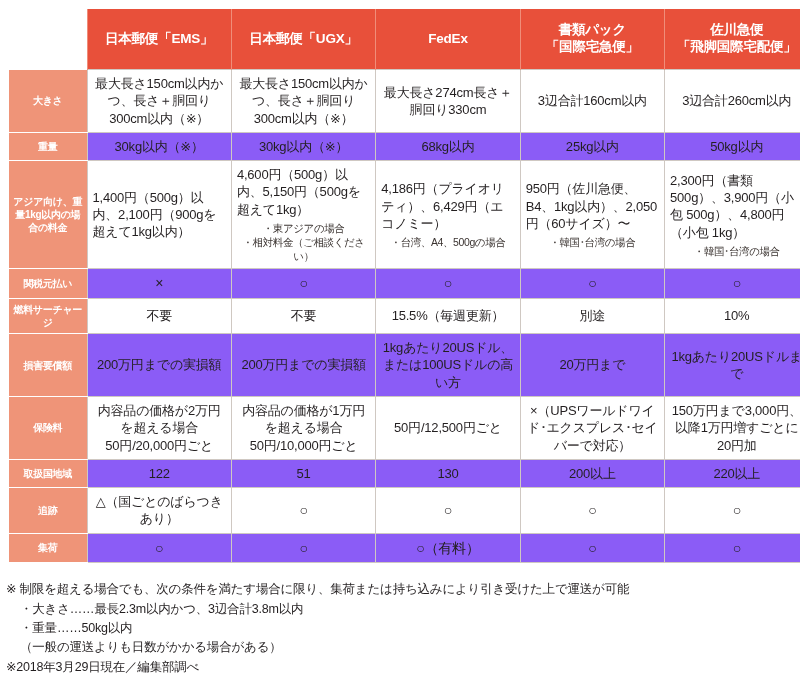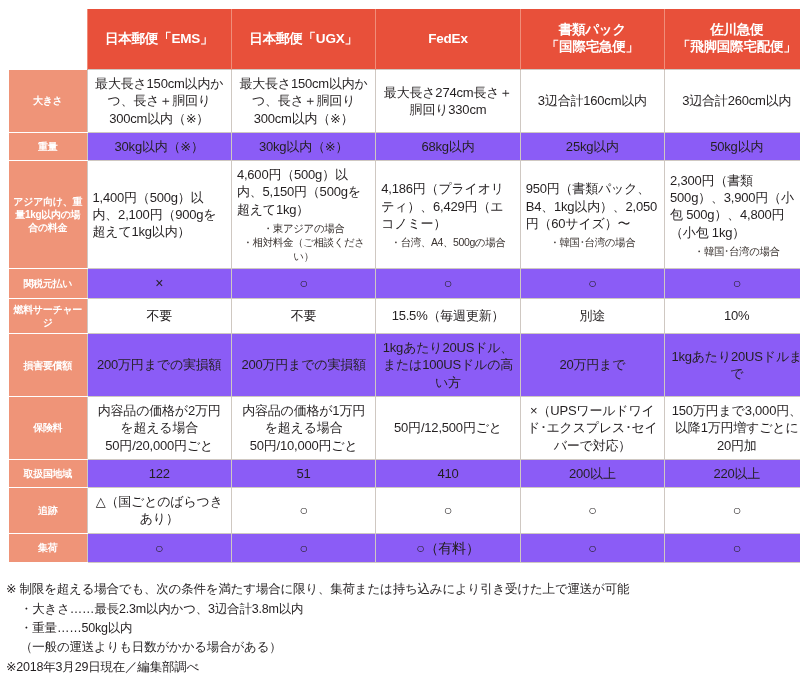--- a/index.html
+++ b/index.html
@@ -162,21 +162,21 @@
           <td class="cell"><span>30kg以内（※）</span></td>
           <td class="cell"><span>68kg以内</span></td>
           <td class="cell"><span>25kg以内</span></td>
           <td class="cell"><span>50kg以内</span></td>
         </tr>
         <tr class="band-white">
           <th class="rowhead">アジア向け、重量1kg以内の場合の料金</th>
           <td class="cell left"><span>1,400円（500g）以内、2,100円（900gを超えて1kg以内）</span></td>
           <td class="cell left"><span>4,600円（500g）以内、5,150円（500gを超えて1kg）</span><span class="sub">・東アジアの場合<br>・相対料金（ご相談ください）</span></td>
           <td class="cell left"><span>4,186円（プライオリティ）、6,429円（エコノミー）</span><span class="sub">・台湾、A4、500gの場合</span></td>
-          <td class="cell left"><span>950円（書類パック、B4、1kg以内）、2,050円（60サイズ）〜</span><span class="sub">・韓国･台湾の場合</span></td>
+          <td class="cell left"><span>950円（佐川急便、B4、1kg以内）、2,050円（60サイズ）〜</span><span class="sub">・韓国･台湾の場合</span></td>
           <td class="cell left"><span>2,300円（書類 500g）、3,900円（小包 500g）、4,800円（小包 1kg）</span><span class="sub">・韓国･台湾の場合</span></td>
         </tr>
         <tr class="band-tint">
           <th class="rowhead">関税元払い</th>
           <td class="cell"><span class="mark">×</span></td>
           <td class="cell"><span class="mark">○</span></td>
           <td class="cell"><span class="mark">○</span></td>
           <td class="cell"><span class="mark">○</span></td>
           <td class="cell"><span class="mark">○</span></td>
         </tr>
@@ -201,21 +201,21 @@
           <td class="cell"><span>内容品の価格が2万円を超える場合<br>50円/20,000円ごと</span></td>
           <td class="cell"><span>内容品の価格が1万円を超える場合<br>50円/10,000円ごと</span></td>
           <td class="cell"><span>50円/12,500円ごと</span></td>
           <td class="cell"><span>×（UPSワールドワイド･エクスプレス･セイバーで対応）</span></td>
           <td class="cell"><span>150万円まで3,000円、以降1万円増すごとに20円加</span></td>
         </tr>
         <tr class="band-tint">
           <th class="rowhead">取扱国地域</th>
           <td class="cell"><span>122</span></td>
           <td class="cell"><span>51</span></td>
-          <td class="cell"><span>410</span></td>
+          <td class="cell"><span>130</span></td>
           <td class="cell"><span>200以上</span></td>
           <td class="cell"><span>220以上</span></td>
         </tr>
         <tr class="band-white">
           <th class="rowhead">追跡</th>
           <td class="cell"><span>△（国ごとのばらつきあり）</span></td>
           <td class="cell"><span class="mark">○</span></td>
           <td class="cell"><span class="mark">○</span></td>
           <td class="cell"><span class="mark">○</span></td>
           <td class="cell"><span class="mark">○</span></td>

